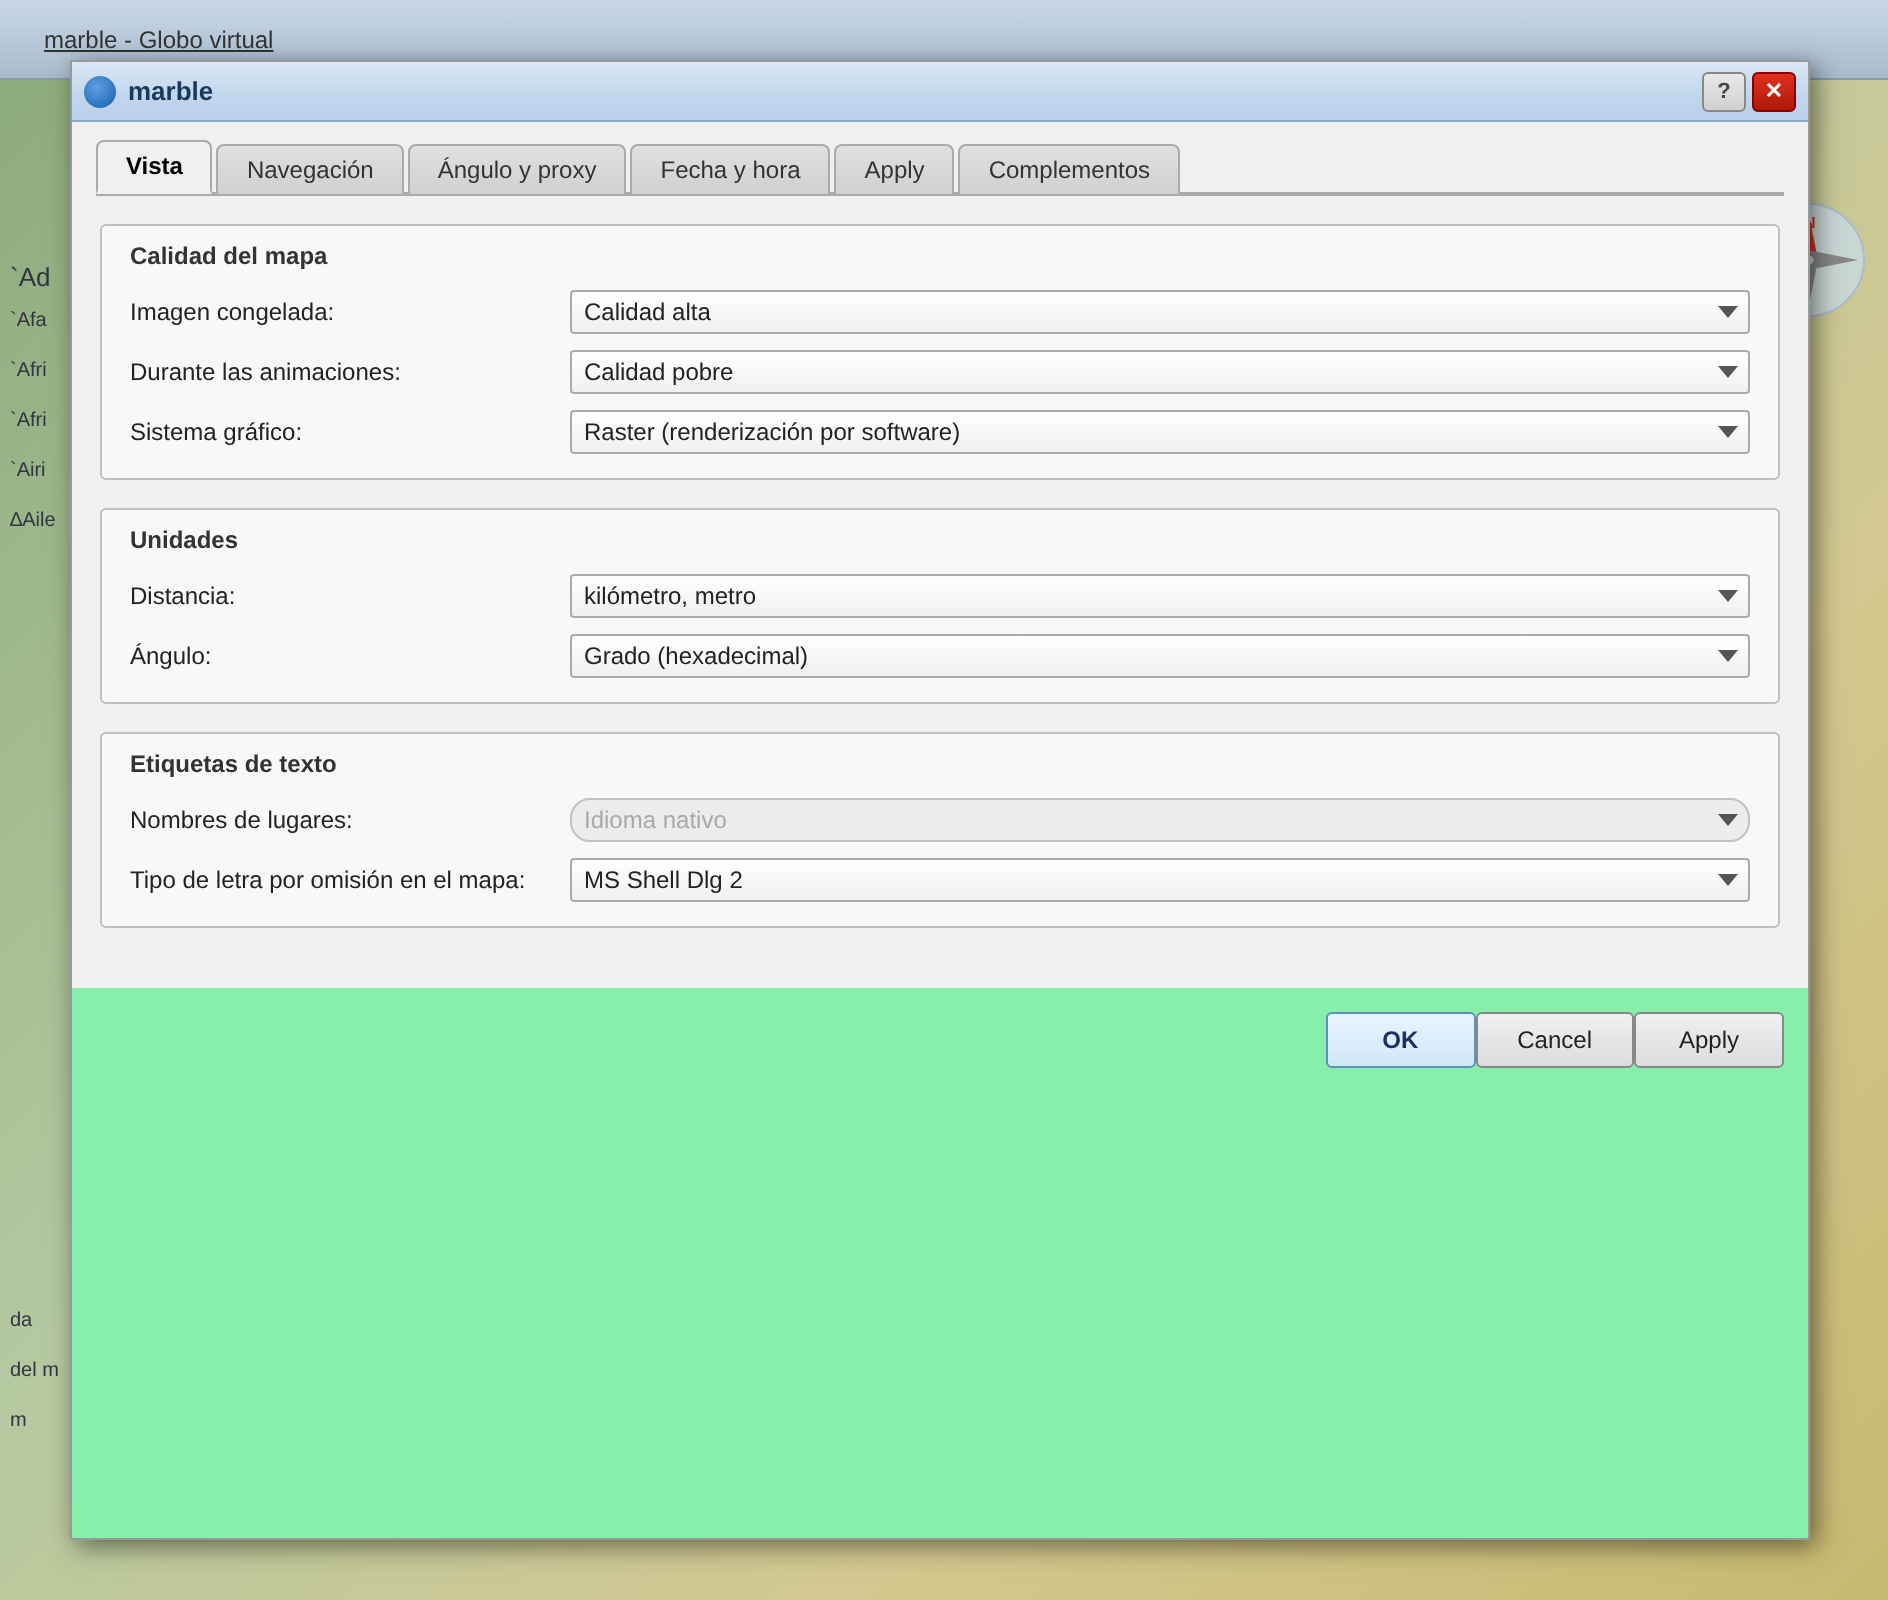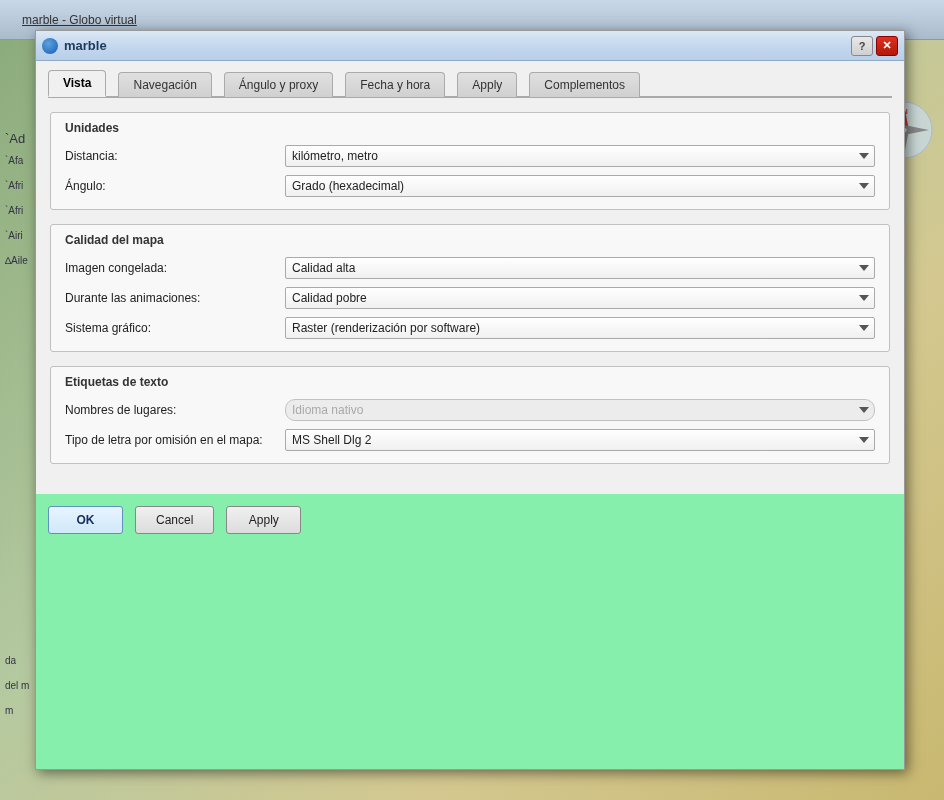--- a/index.html
+++ b/index.html
@@ -130,21 +130,21 @@
       padding: 8px 12px 12px 12px;
       background: #f0f0f0;
     }
 
     
     .tabs-bar {
       display: flex;
       align-items: flex-end;
       border-bottom: 2px solid #aaa;
       margin-bottom: 10px;
-      gap: 12px;
+      gap: 2px;
     }
 
     .tab {
       padding: 5px 14px;
       border: 1px solid #aaa;
       border-bottom: none;
       border-radius: 4px 4px 0 0;
       cursor: pointer;
       font-size: 12px;
       background: linear-gradient(to bottom, #e0e0e0, #d0d0d0);
@@ -241,22 +241,23 @@
 
     .select-box:disabled {
       background: #e8e8e8;
       color: #888;
       border-radius: 10px;
     }
 
     
     .dialog-buttons {
       display: flex;
+      justify-content: flex-end;
       padding: 12px 12px 12px 12px;
-      gap: 12px;
+      gap: 0;
     }
 
     .btn {
       padding: 6px 20px;
       border: 1px solid #888;
       border-radius: 3px;
       cursor: pointer;
       font-size: 12px;
       min-width: 75px;
     }
@@ -340,20 +341,66 @@
       <div class="tab">Navegación</div>
       <div class="tab">Ángulo y proxy</div>
       <div class="tab">Fecha y hora</div>
       <div class="tab">Apply</div>
       <div class="tab">Complementos</div>
     </div>
 
     <div class="tab-content">
 
       <div class="section-group">
+        <div class="section-label">Calidad del mapa</div>
+
+        <div class="form-row">
+          <div class="form-label">Imagen congelada:</div>
+          <div class="form-control-wrap">
+            <div class="select-wrapper">
+              <select class="select-box">
+                <option>Calidad alta</option>
+                <option>Calidad media</option>
+                <option>Calidad baja</option>
+              </select>
+              <div class="select-arrow"></div>
+            </div>
+          </div>
+        </div>
+
+        <div class="form-row">
+          <div class="form-label">Durante las animaciones:</div>
+          <div class="form-control-wrap">
+            <div class="select-wrapper">
+              <select class="select-box">
+                <option>Calidad pobre</option>
+                <option>Calidad media</option>
+                <option>Calidad alta</option>
+              </select>
+              <div class="select-arrow"></div>
+            </div>
+          </div>
+        </div>
+
+        <div class="form-row">
+          <div class="form-label">Sistema gráfico:</div>
+          <div class="form-control-wrap">
+            <div class="select-wrapper">
+              <select class="select-box">
+                <option>Raster (renderización por software)</option>
+                <option>OpenGL</option>
+                <option>Vectorial</option>
+              </select>
+              <div class="select-arrow"></div>
+            </div>
+          </div>
+        </div>
+      </div>
+
+      <div class="section-group">
         <div class="section-label">Unidades</div>
 
         <div class="form-row">
           <div class="form-label">Distancia:</div>
           <div class="form-control-wrap">
             <div class="select-wrapper">
               <select class="select-box">
                 <option>kilómetro, metro</option>
                 <option>milla, pie</option>
                 <option>metro</option>
@@ -365,66 +412,20 @@
         </div>
 
         <div class="form-row">
           <div class="form-label">Ángulo:</div>
           <div class="form-control-wrap">
             <div class="select-wrapper">
               <select class="select-box">
                 <option>Grado (hexadecimal)</option>
                 <option>Grado (decimal)</option>
                 <option>Radianes</option>
-              </select>
-              <div class="select-arrow"></div>
-            </div>
-          </div>
-        </div>
-      </div>
-
-      <div class="section-group">
-        <div class="section-label">Calidad del mapa</div>
-
-        <div class="form-row">
-          <div class="form-label">Imagen congelada:</div>
-          <div class="form-control-wrap">
-            <div class="select-wrapper">
-              <select class="select-box">
-                <option>Calidad alta</option>
-                <option>Calidad media</option>
-                <option>Calidad baja</option>
-              </select>
-              <div class="select-arrow"></div>
-            </div>
-          </div>
-        </div>
-
-        <div class="form-row">
-          <div class="form-label">Durante las animaciones:</div>
-          <div class="form-control-wrap">
-            <div class="select-wrapper">
-              <select class="select-box">
-                <option>Calidad pobre</option>
-                <option>Calidad media</option>
-                <option>Calidad alta</option>
-              </select>
-              <div class="select-arrow"></div>
-            </div>
-          </div>
-        </div>
-
-        <div class="form-row">
-          <div class="form-label">Sistema gráfico:</div>
-          <div class="form-control-wrap">
-            <div class="select-wrapper">
-              <select class="select-box">
-                <option>Raster (renderización por software)</option>
-                <option>OpenGL</option>
-                <option>Vectorial</option>
               </select>
               <div class="select-arrow"></div>
             </div>
           </div>
         </div>
       </div>
 
       <div class="section-group">
         <div class="section-label">Etiquetas de texto</div>
 

